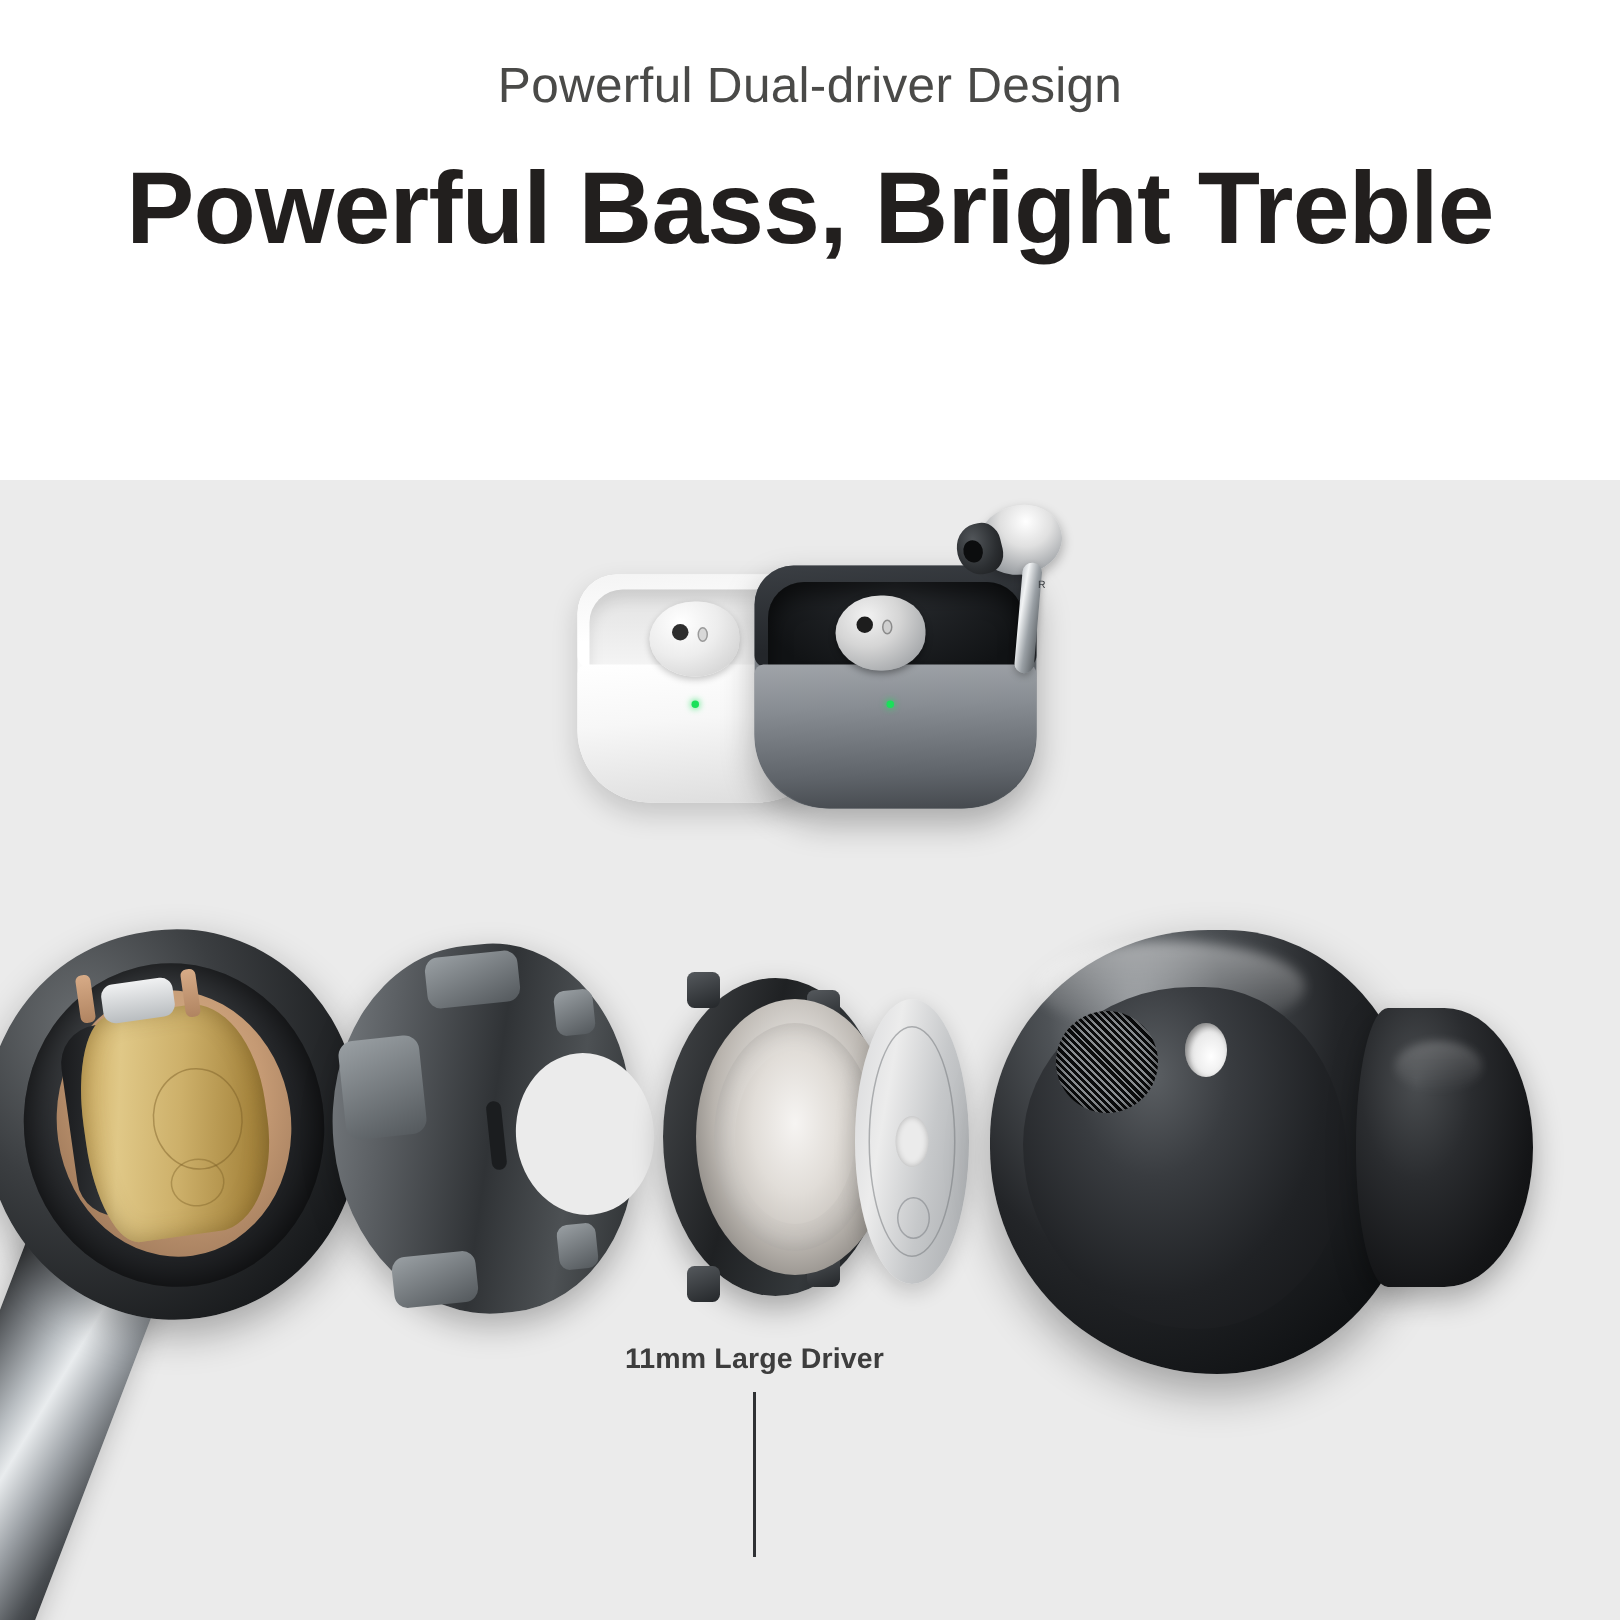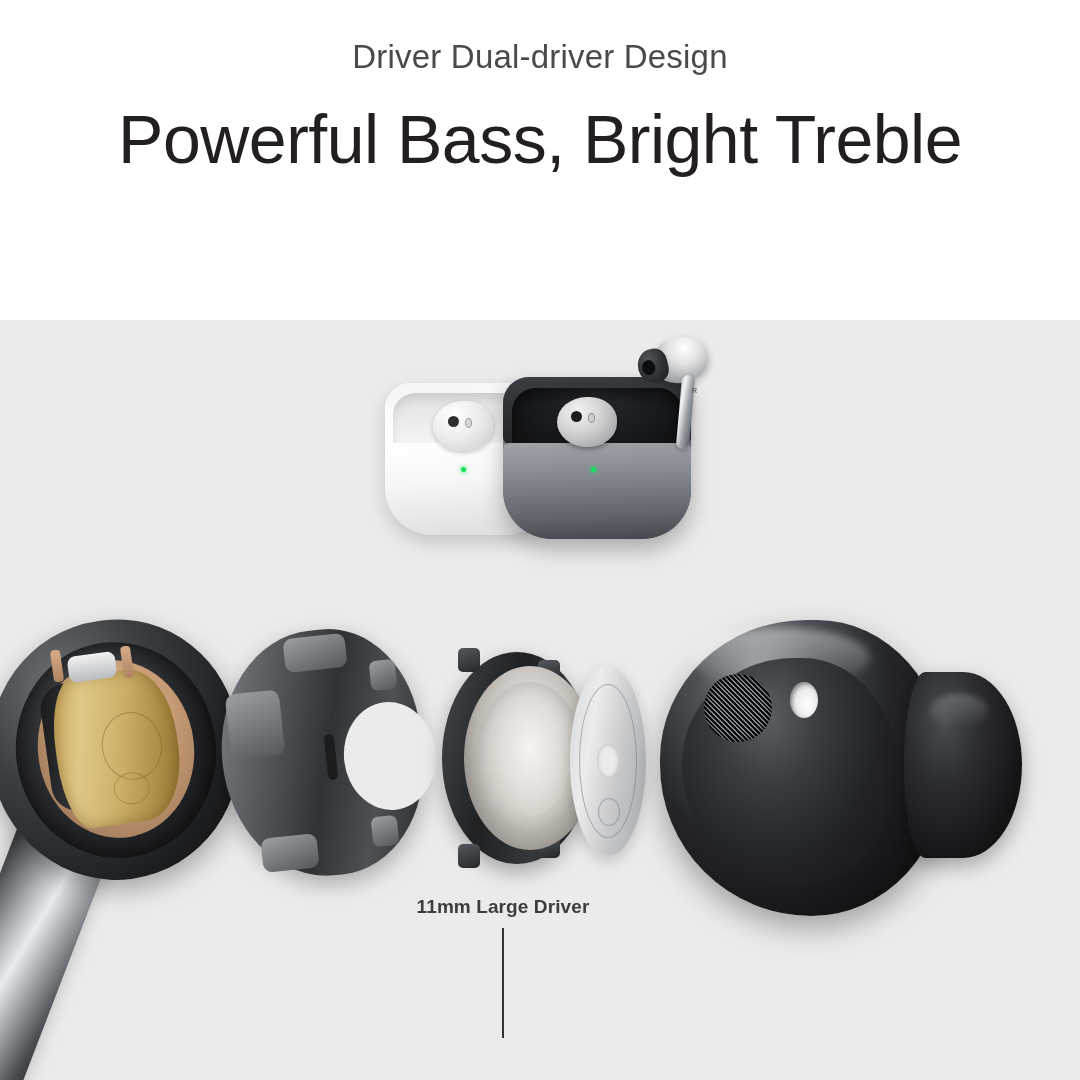--- a/index.html
+++ b/index.html
@@ -37,21 +37,21 @@
     letter-spacing: 0.2px;
     color: #4a4a48;
   }
 
   .headline {
     position: absolute;
     left: 0; top: 100px;
     width: 1080px;
     text-align: center;
     font-size: 68px;
-    font-weight: 400;
+    font-weight: 700;
     letter-spacing: -0.5px;
     color: #221f1e;
     white-space: nowrap;
   }
 
   .blurb {
     position: absolute;
     left: 40px; top: 232px;
     width: 1000px;
     text-align: center;
@@ -423,21 +423,21 @@
   }
   .leader-driver { left: 502px; top: 328px; height: 110px; }
 </style>
 </head>
 <body>
 
 <div id="page">
 
   <section class="hero">
 
-    <div class="eyebrow">Driver Dual-driver Design</div>
+    <div class="eyebrow">Powerful Dual-driver Design</div>
 
     <h1 class="headline">Powerful Bass, Bright Treble</h1>
 
   </section>
 
   <section class="stage">
 
     <div class="cases">
 
       <div class="case case-white">

